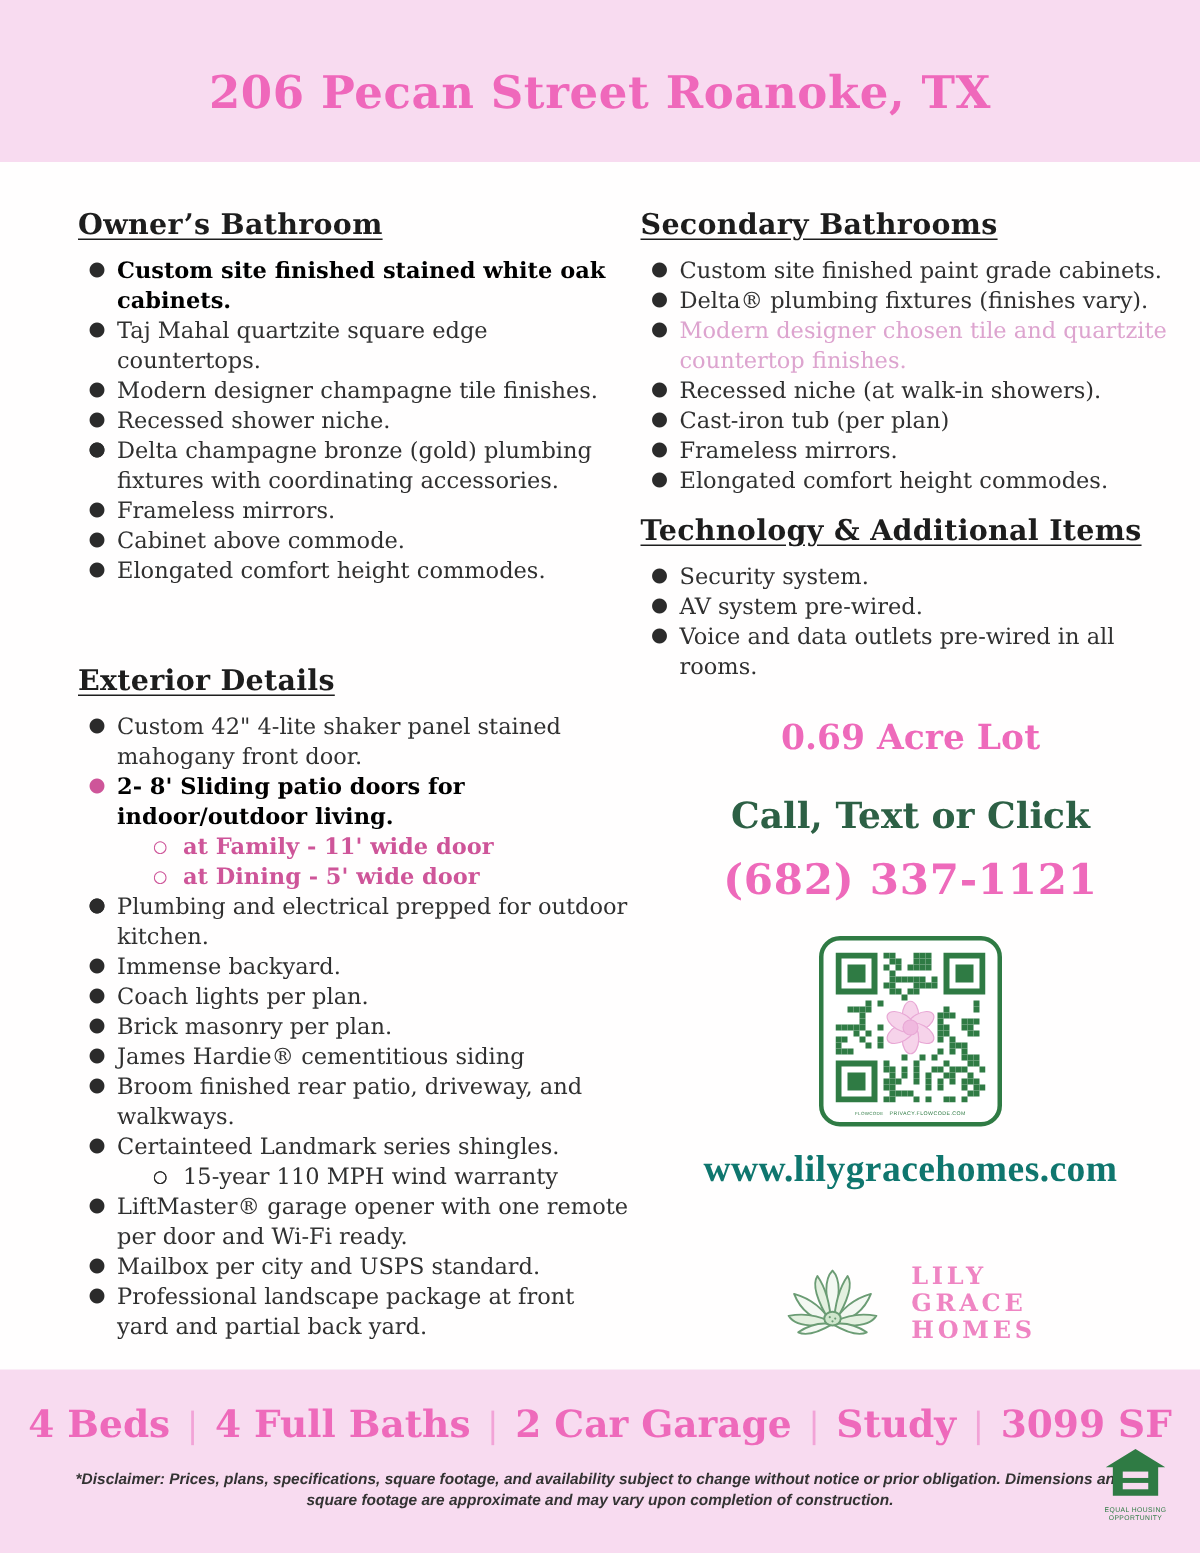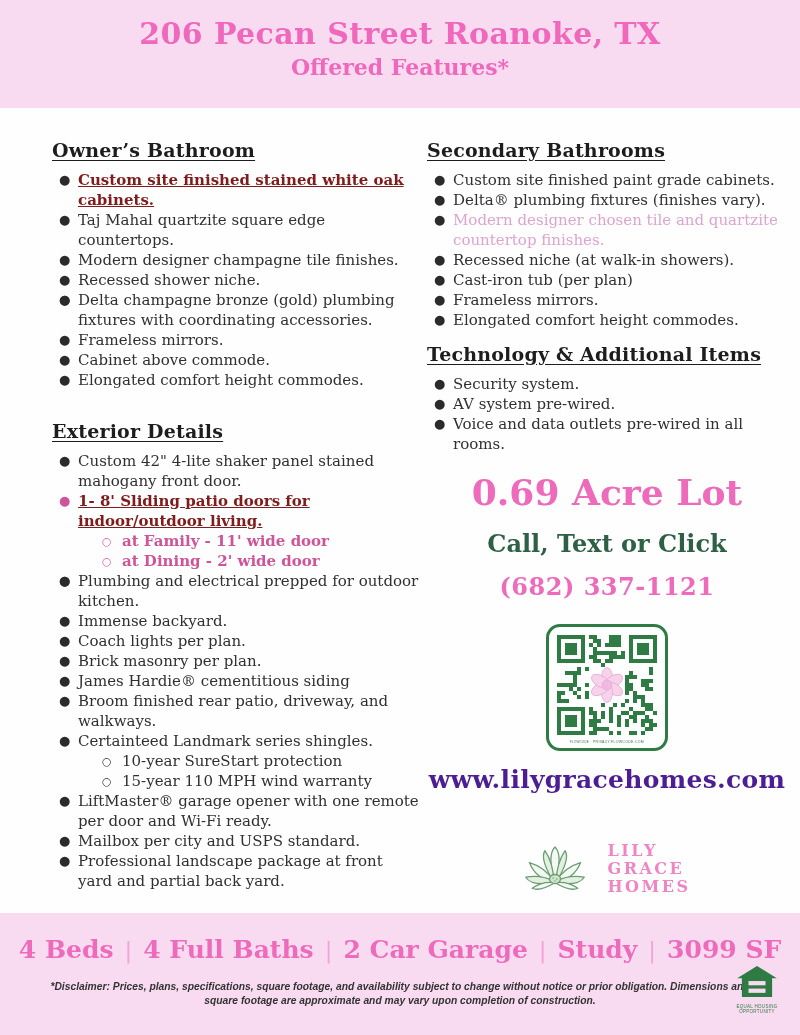--- a/index.html
+++ b/index.html
@@ -11,50 +11,50 @@
           display:flex;flex-direction:column;align-items:center;justify-content:flex-end;
           padding-bottom:28px;box-sizing:border-box;}
   .title{font-size:30px;font-weight:700;color:#ef68bb;letter-spacing:.4px;}
   .subtitle{font-size:22px;font-weight:700;color:#ef68bb;margin-top:3px;}
 
   
   .content{position:absolute;top:108px;left:0;width:800px;height:894px;background:#fffefe;}
   .col{position:absolute;top:30px;}
   .col-left{left:52px;width:368px;}
   .col-right{left:427px;width:360px;}
-  .col-left section + section{margin-top:29px;}
+  .col-left section + section{margin-top:52px;}
   .col-right section + section{margin-top:12px;}
 
   .section-heading{font-size:19px;line-height:24px;margin:0 0 8px 0;color:#1d1d1d;
                    font-weight:600;text-decoration:underline;text-underline-offset:3px;
                    letter-spacing:.2px;}
   ul.features{list-style:none;margin:0;padding:0;}
   li.item{position:relative;padding-left:26px;font-size:15px;line-height:20px;color:#303030;}
   .bullet{position:absolute;left:7px;top:0;font-size:13px;}
   .bullet.dark{color:#2b2b2b;}
   .bullet.pink{color:#ce5599;}
-  .item.pink-bold > .itext{color:#7f1d1d;font-weight:700;text-decoration:underline;}
+  .item.pink-bold > .itext{color:#000000;font-weight:700;}
   .item.pink-light > .itext{color:#dda4cf;}
   ul.sub{list-style:none;margin:0;padding:0;}
   li.subitem{position:relative;padding-left:44px;font-size:15px;line-height:20px;color:#303030;}
   .subbullet{position:absolute;left:24px;top:1px;font-size:11px;}
   .subbullet.dark{color:#2b2b2b;}
   .subbullet.pink{color:#ce5599;}
   li.subitem.pink-bold{color:#ce5599;font-weight:700;}
 
   
-  .acre{margin-top:20px;text-align:center;font-size:36px;line-height:36px;font-weight:700;color:#ee6abb;}
+  .acre{margin-top:20px;text-align:center;font-size:23px;line-height:36px;font-weight:700;color:#ee6abb;}
   .cta-label{margin-top:20px;text-align:center;font-size:24px;line-height:28px;font-weight:700;color:#2d6045;}
-  .phone{margin-top:12px;text-align:center;font-size:24px;line-height:34px;font-weight:700;color:#ee6abb;letter-spacing:.5px;}
+  .phone{margin-top:12px;text-align:center;font-size:28px;line-height:34px;font-weight:700;color:#ee6abb;letter-spacing:.5px;}
   .qr-wrap{margin-top:20px;display:flex;justify-content:center;}
   .qr-box{width:100px;background:#ffffff;border:3px solid #2f7b44;border-radius:14px;padding:8px 8px 4px 8px;}
   .qr-caption-row{display:flex;justify-content:center;gap:4px;align-items:center;margin-top:1px;}
   .qr-brand{font-family:"Liberation Sans",sans-serif;font-size:3px;color:#2f7b44;letter-spacing:.2px;}
   .qr-caption{font-family:"Liberation Sans",sans-serif;font-size:3.5px;color:#2f7b44;letter-spacing:.3px;}
-  .website{margin-top:14px;text-align:center;font-size:25px;line-height:30px;font-weight:700;color:#4c1d95;letter-spacing:.3px;}
+  .website{margin-top:14px;text-align:center;font-size:25px;line-height:30px;font-weight:700;color:#0f766e;letter-spacing:.3px;font-family:Liberation Serif, serif;}
   .logo-row{margin-top:44px;display:flex;justify-content:center;align-items:center;gap:20px;}
   .logo-text div{font-size:16px;line-height:18px;letter-spacing:2.5px;color:#ef85c3;font-weight:600;}
 
   
   .footer{position:absolute;top:913px;left:0;width:800px;height:122px;background:#f8dbf0;}
   .stats{margin-top:22px;display:flex;justify-content:center;align-items:baseline;gap:11px;
          font-size:25px;font-weight:700;color:#ee6abb;}
   .stat-sep{color:#f2a3d7;font-weight:400;font-size:23px;}
   .disclaimer{width:700px;margin:16px auto 0;text-align:center;
               font-family:"Liberation Sans",sans-serif;font-style:italic;font-weight:600;
@@ -63,21 +63,20 @@
   .eho-caption{font-family:"Liberation Sans",sans-serif;font-size:4.5px;line-height:5px;
                color:#2f7b44;letter-spacing:.3px;margin-top:1px;}
 </style>
 </head>
 <body>
 
 <div class="page">
 
   <div class="header">
     <div class="title">206 Pecan Street Roanoke, TX</div>
-    <div class="subtitle">Offered Features*</div>
   </div>
 
   <div class="content">
     <div class="col col-left" id="col-left">
         <section class="feature-section">
           <h2 class="section-heading">Owner’s Bathroom</h2>
           <ul class="features">
             <li class="item pink-bold"><span class="bullet dark">●</span><span class="itext">Custom site finished stained white oak cabinets.</span></li>
             <li class="item normal"><span class="bullet dark">●</span><span class="itext">Taj Mahal quartzite square edge countertops.</span></li>
             <li class="item normal"><span class="bullet dark">●</span><span class="itext">Modern designer champagne tile finishes.</span></li>
@@ -86,33 +85,33 @@
             <li class="item normal"><span class="bullet dark">●</span><span class="itext">Delta champagne bronze (gold) plumbing fixtures with coordinating accessories.</span></li>
             <li class="item normal"><span class="bullet dark">●</span><span class="itext">Frameless mirrors.</span></li>
             <li class="item normal"><span class="bullet dark">●</span><span class="itext">Cabinet above commode.</span></li>
             <li class="item normal"><span class="bullet dark">●</span><span class="itext">Elongated comfort height commodes.</span></li>
           </ul>
         </section>
         <section class="feature-section">
           <h2 class="section-heading">Exterior Details</h2>
           <ul class="features">
             <li class="item normal"><span class="bullet dark">●</span><span class="itext">Custom 42" 4-lite shaker panel stained mahogany front door.</span></li>
-            <li class="item pink-bold"><span class="bullet pink">●</span><span class="itext">1- 8' Sliding patio doors for indoor/outdoor living.</span><ul class="sub">
+            <li class="item pink-bold"><span class="bullet pink">●</span><span class="itext">2- 8' Sliding patio doors for indoor/outdoor living.</span><ul class="sub">
                 <li class="subitem pink-bold"><span class="subbullet pink">○</span><span>at Family - 11' wide door</span></li>
-                <li class="subitem pink-bold"><span class="subbullet pink">○</span><span>at Dining - 2' wide door</span></li>
+                <li class="subitem pink-bold"><span class="subbullet pink">○</span><span>at Dining - 5' wide door</span></li>
               </ul></li>
             <li class="item pink-bold"><span class="bullet dark">●</span></li>
             <li class="item normal"><span class="bullet dark">●</span><span class="itext">Plumbing and electrical prepped for outdoor kitchen.</span></li>
             <li class="item normal"><span class="bullet dark">●</span><span class="itext">Immense backyard.</span></li>
             <li class="item normal"><span class="bullet dark">●</span><span class="itext">Coach lights per plan.</span></li>
             <li class="item normal"><span class="bullet dark">●</span><span class="itext">Brick masonry per plan.</span></li>
             <li class="item normal"><span class="bullet dark">●</span><span class="itext">James Hardie® cementitious siding</span></li>
             <li class="item normal"><span class="bullet dark">●</span><span class="itext">Broom finished rear patio, driveway, and walkways.</span></li>
             <li class="item normal"><span class="bullet dark">●</span><span class="itext">Certainteed Landmark series shingles.</span><ul class="sub">
-                <li class="subitem normal"><span class="subbullet dark">○</span><span>10-year SureStart protection</span></li>
+                <li class="subitem normal"><span class="subbullet dark">○</span></li>
                 <li class="subitem normal"><span class="subbullet dark">○</span><span>15-year 110 MPH wind warranty</span></li>
               </ul></li>
             <li class="item normal"><span class="bullet dark">●</span><span class="itext">LiftMaster® garage opener with one remote per door and Wi-Fi ready.</span></li>
             <li class="item normal"><span class="bullet dark">●</span><span class="itext">Mailbox per city and USPS standard.</span></li>
             <li class="item normal"><span class="bullet dark">●</span><span class="itext">Professional landscape package at front yard and partial back yard.</span></li>
           </ul>
         </section>
       </div>
 
     <div class="col col-right">

